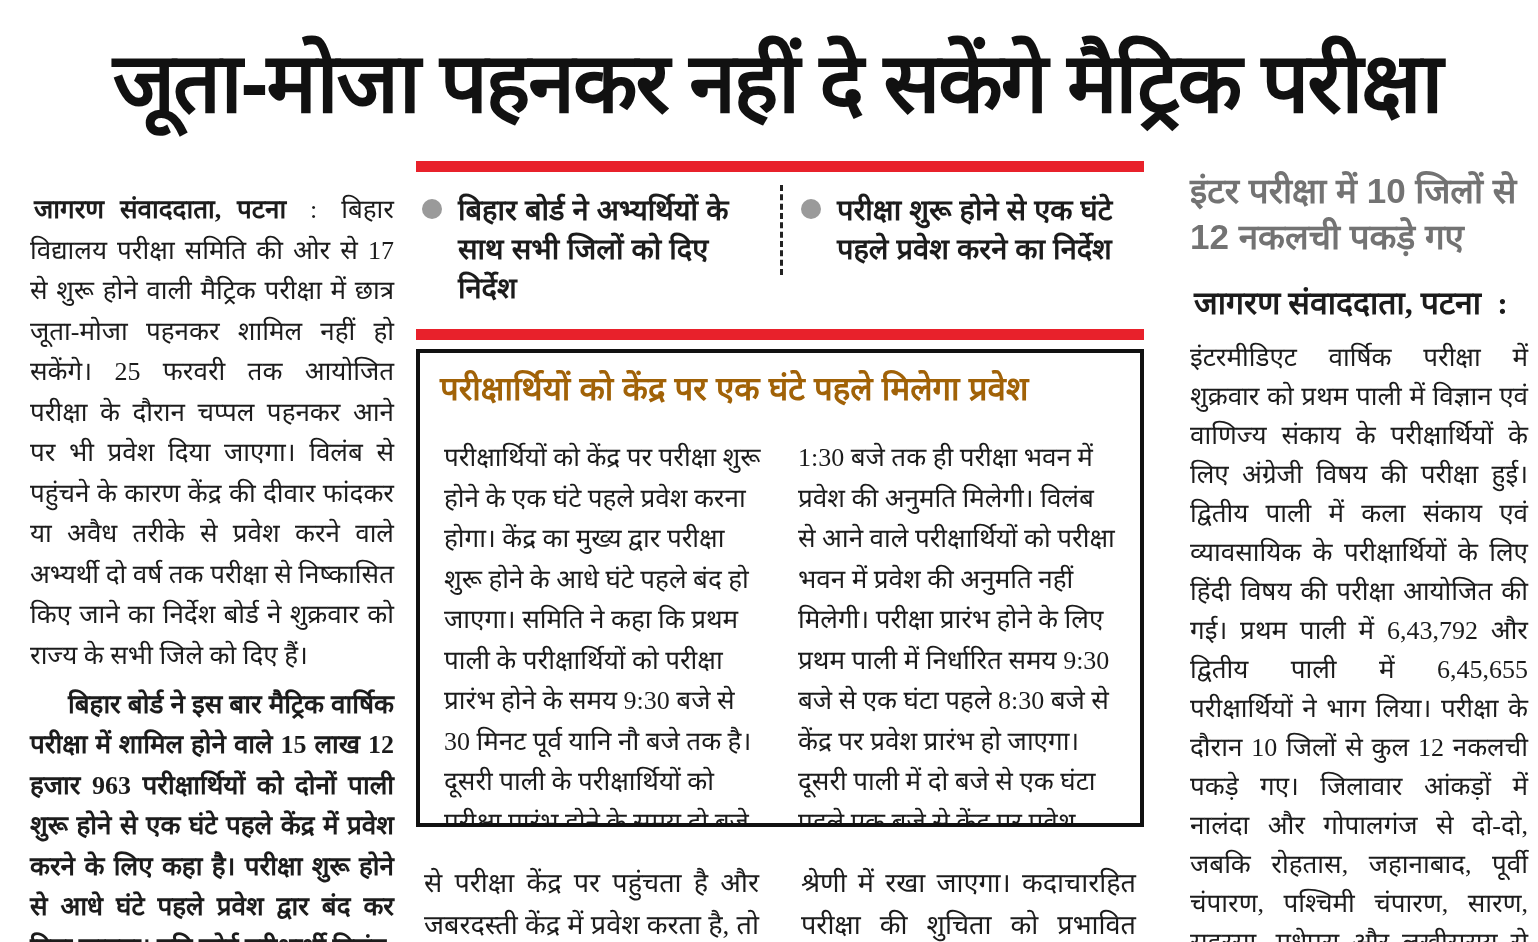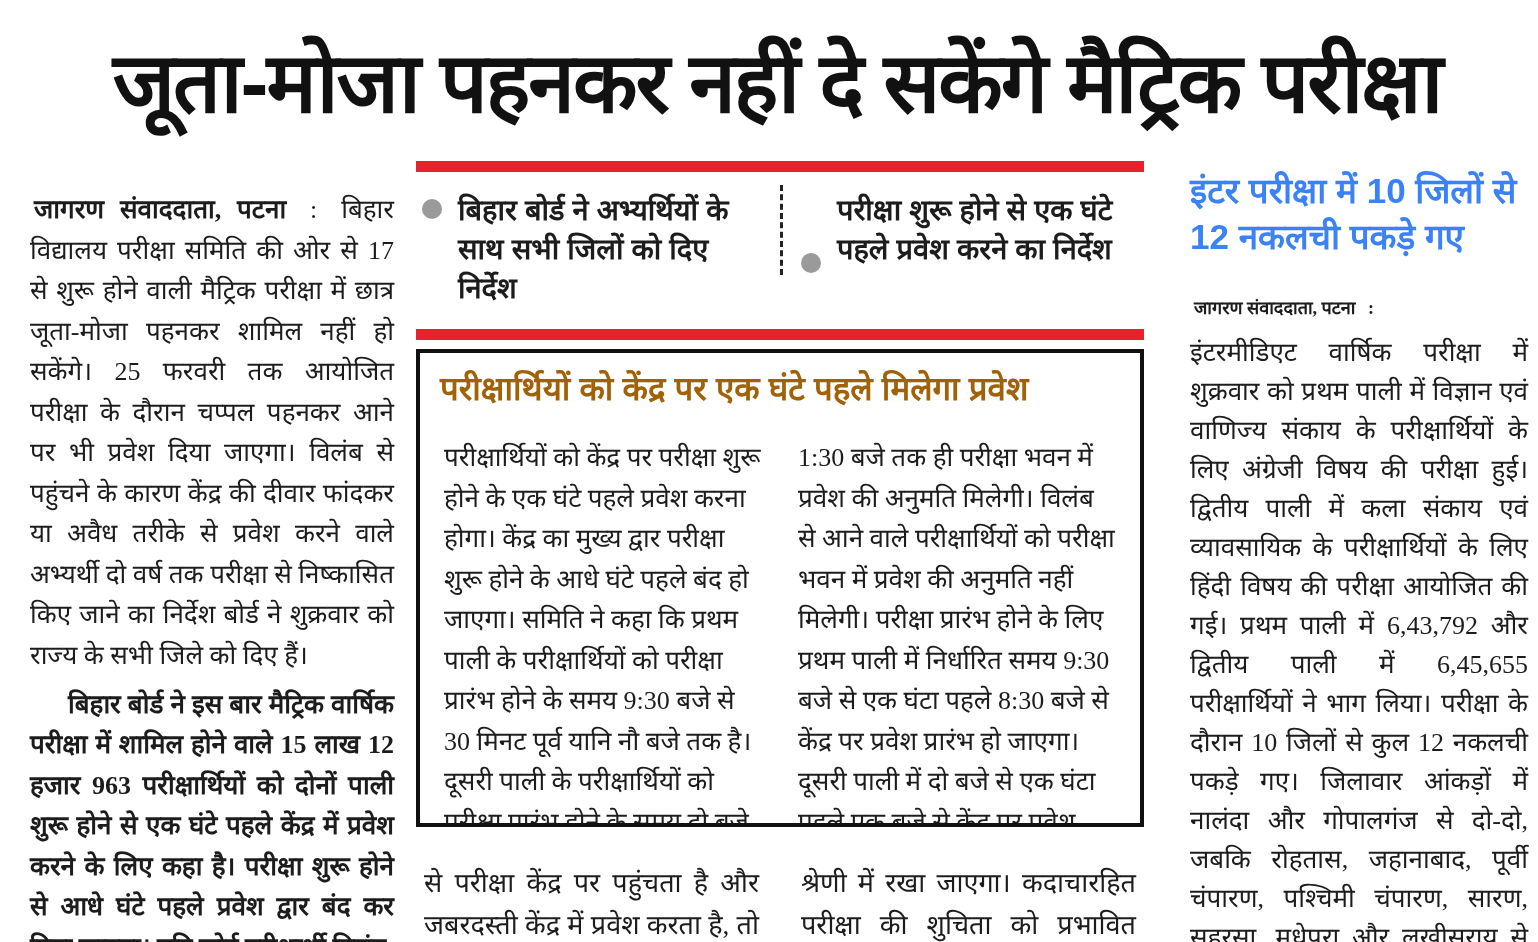--- a/index.html
+++ b/index.html
@@ -67,21 +67,20 @@
     gap: 12px;
     font-family: "Liberation Sans", "DejaVu Sans", sans-serif;
     font-weight: bold;
     font-size: 29px;
     line-height: 1.35;
     padding: 2px 10px 2px 6px;
   }
   .strip-item + .strip-item {
     border-left: 3px dashed #222222;
     padding-left: 18px;
-    align-items: flex-end;
   }
   .bullet-dot {
     flex: 0 0 auto;
     width: 20px;
     height: 20px;
     border-radius: 50%;
     margin-top: 12px;
   }
   .boxed-article {
     margin-top: 9px;
@@ -122,26 +121,26 @@
     left: 1174px;
     width: 354px;
     height: 790px;
     overflow: hidden;
   }
   .right-heading {
     font-family: "Liberation Sans", "DejaVu Sans", sans-serif;
     font-weight: bold;
     font-size: 35px;
     line-height: 1.3;
-    color: #3b82f6;
+    color: #737373;
   }
   .right-byline {
-    margin-top: 29px;
+    margin-top: 14px;
     font-weight: bold;
-    font-size: 18px;
+    font-size: 32px;
     line-height: 1.4;
   }
   .right-body {
     margin-top: 4px;
     font-size: 26px;
     line-height: 1.5;
     text-align: justify;
   }
 </style>
 </head>

